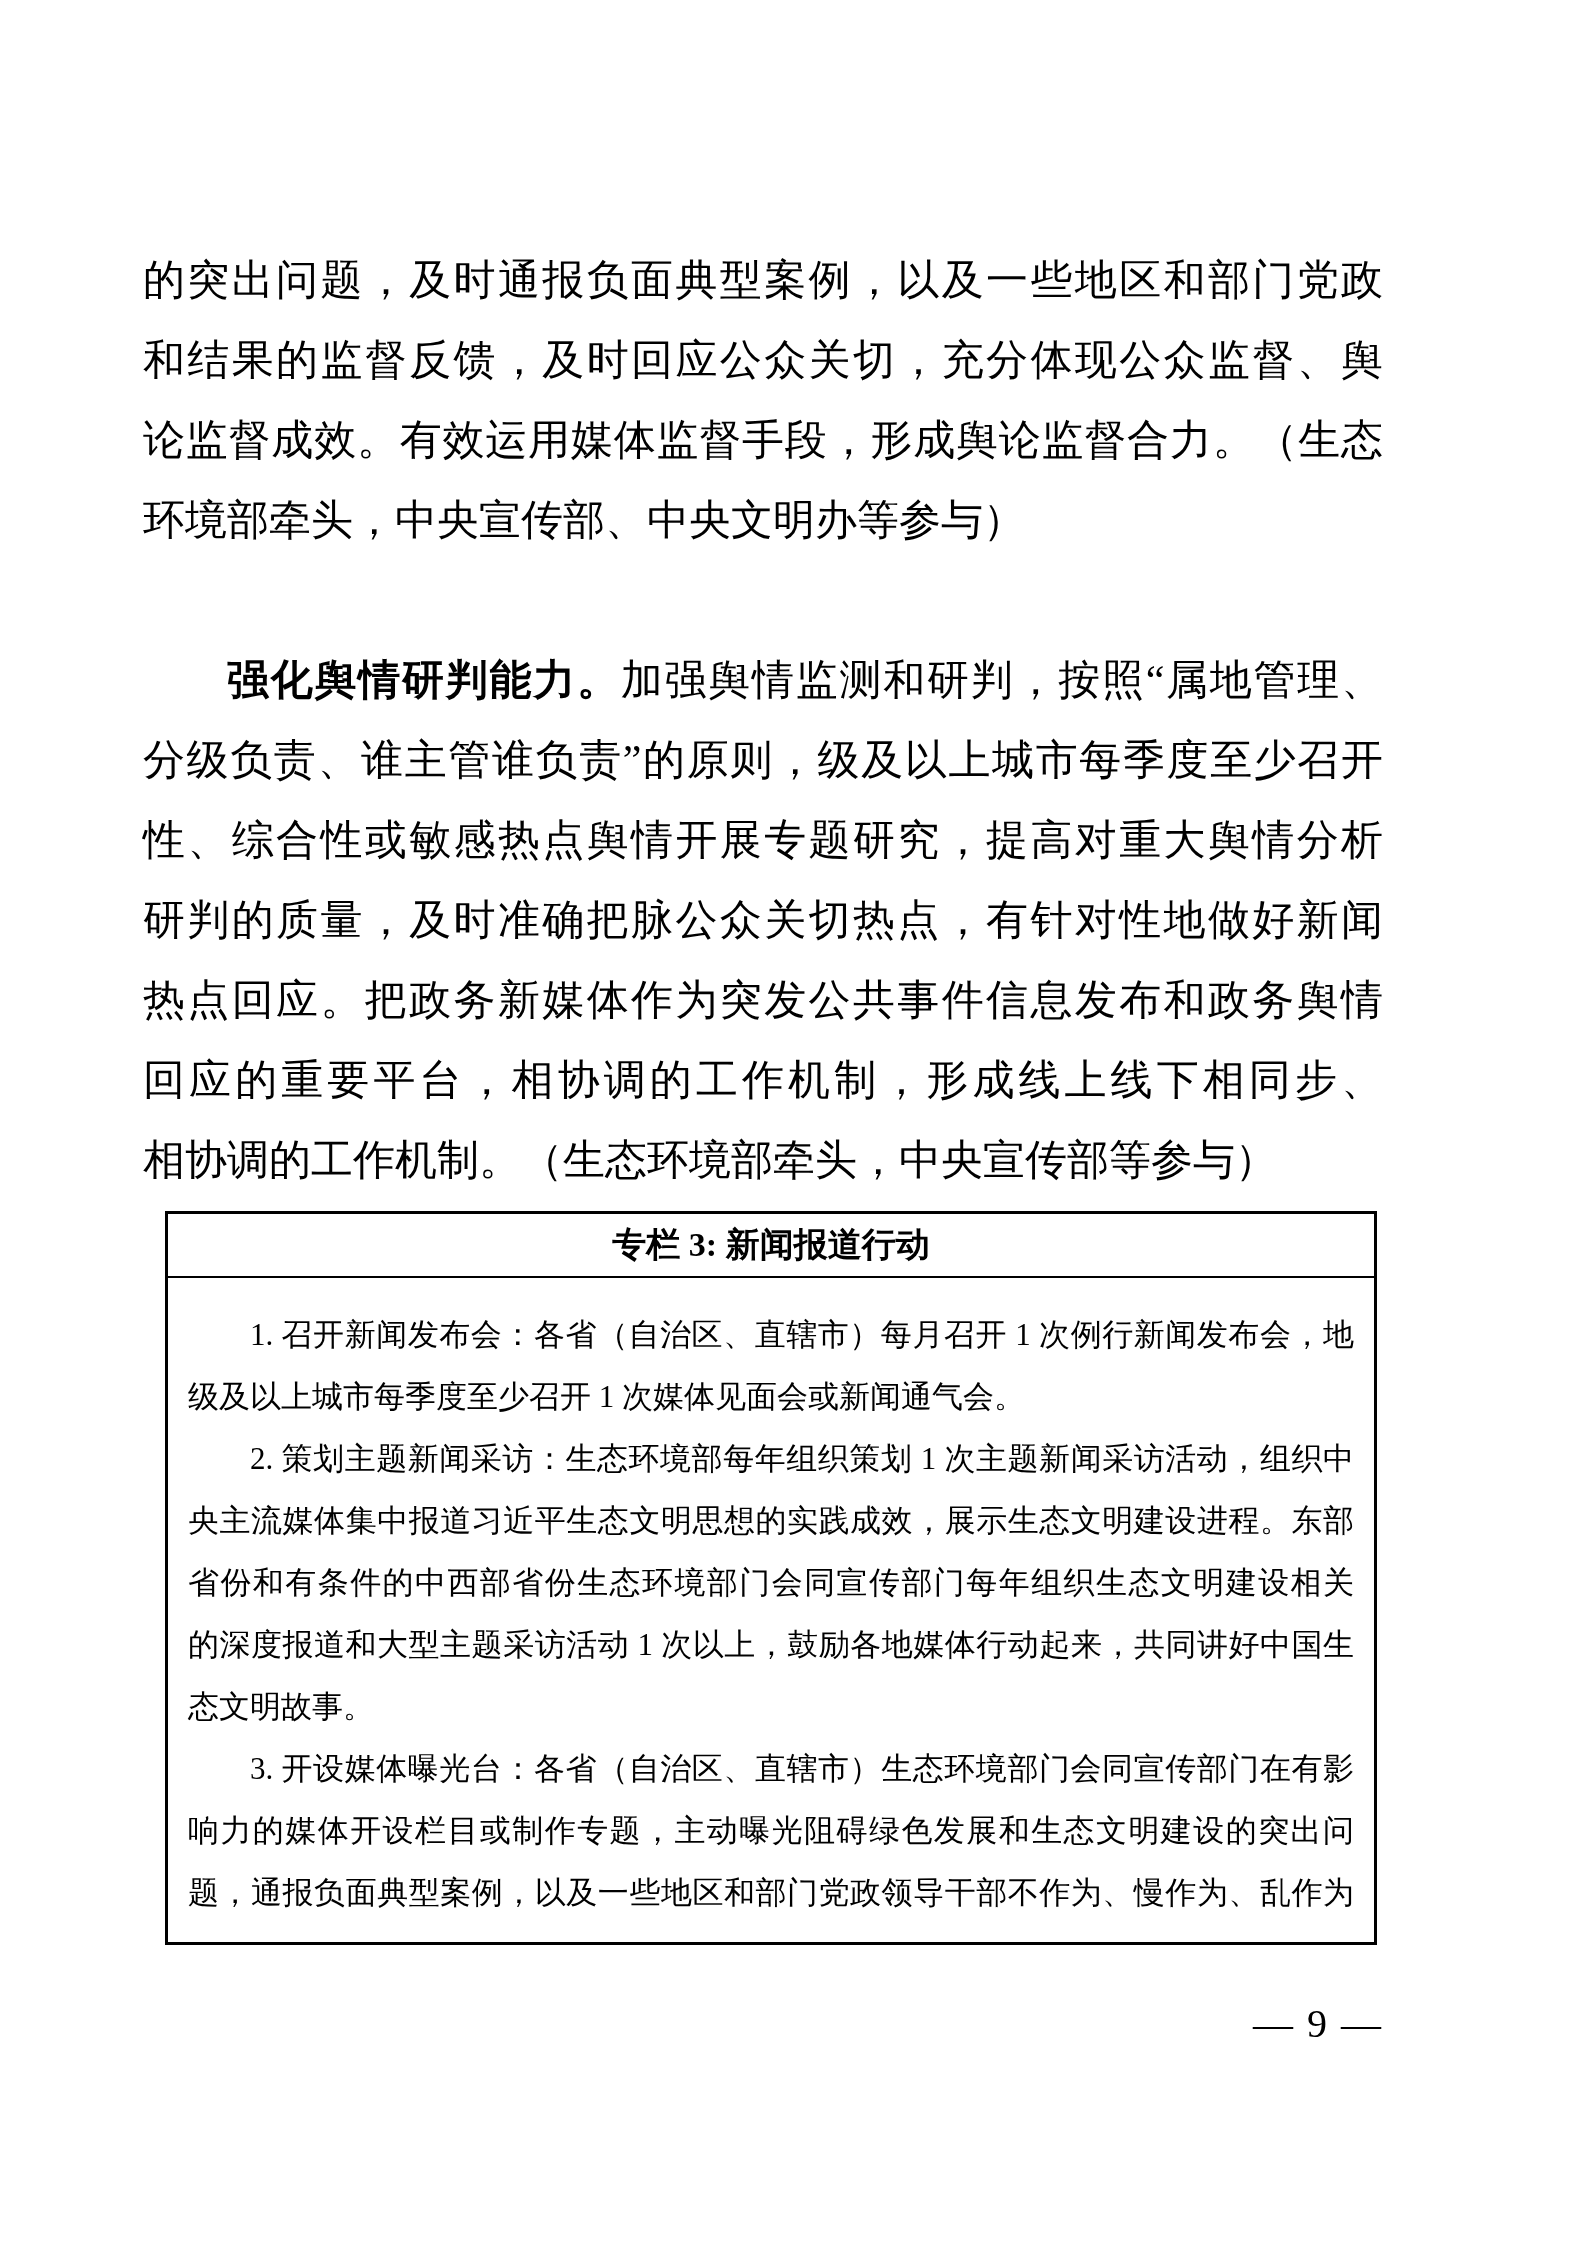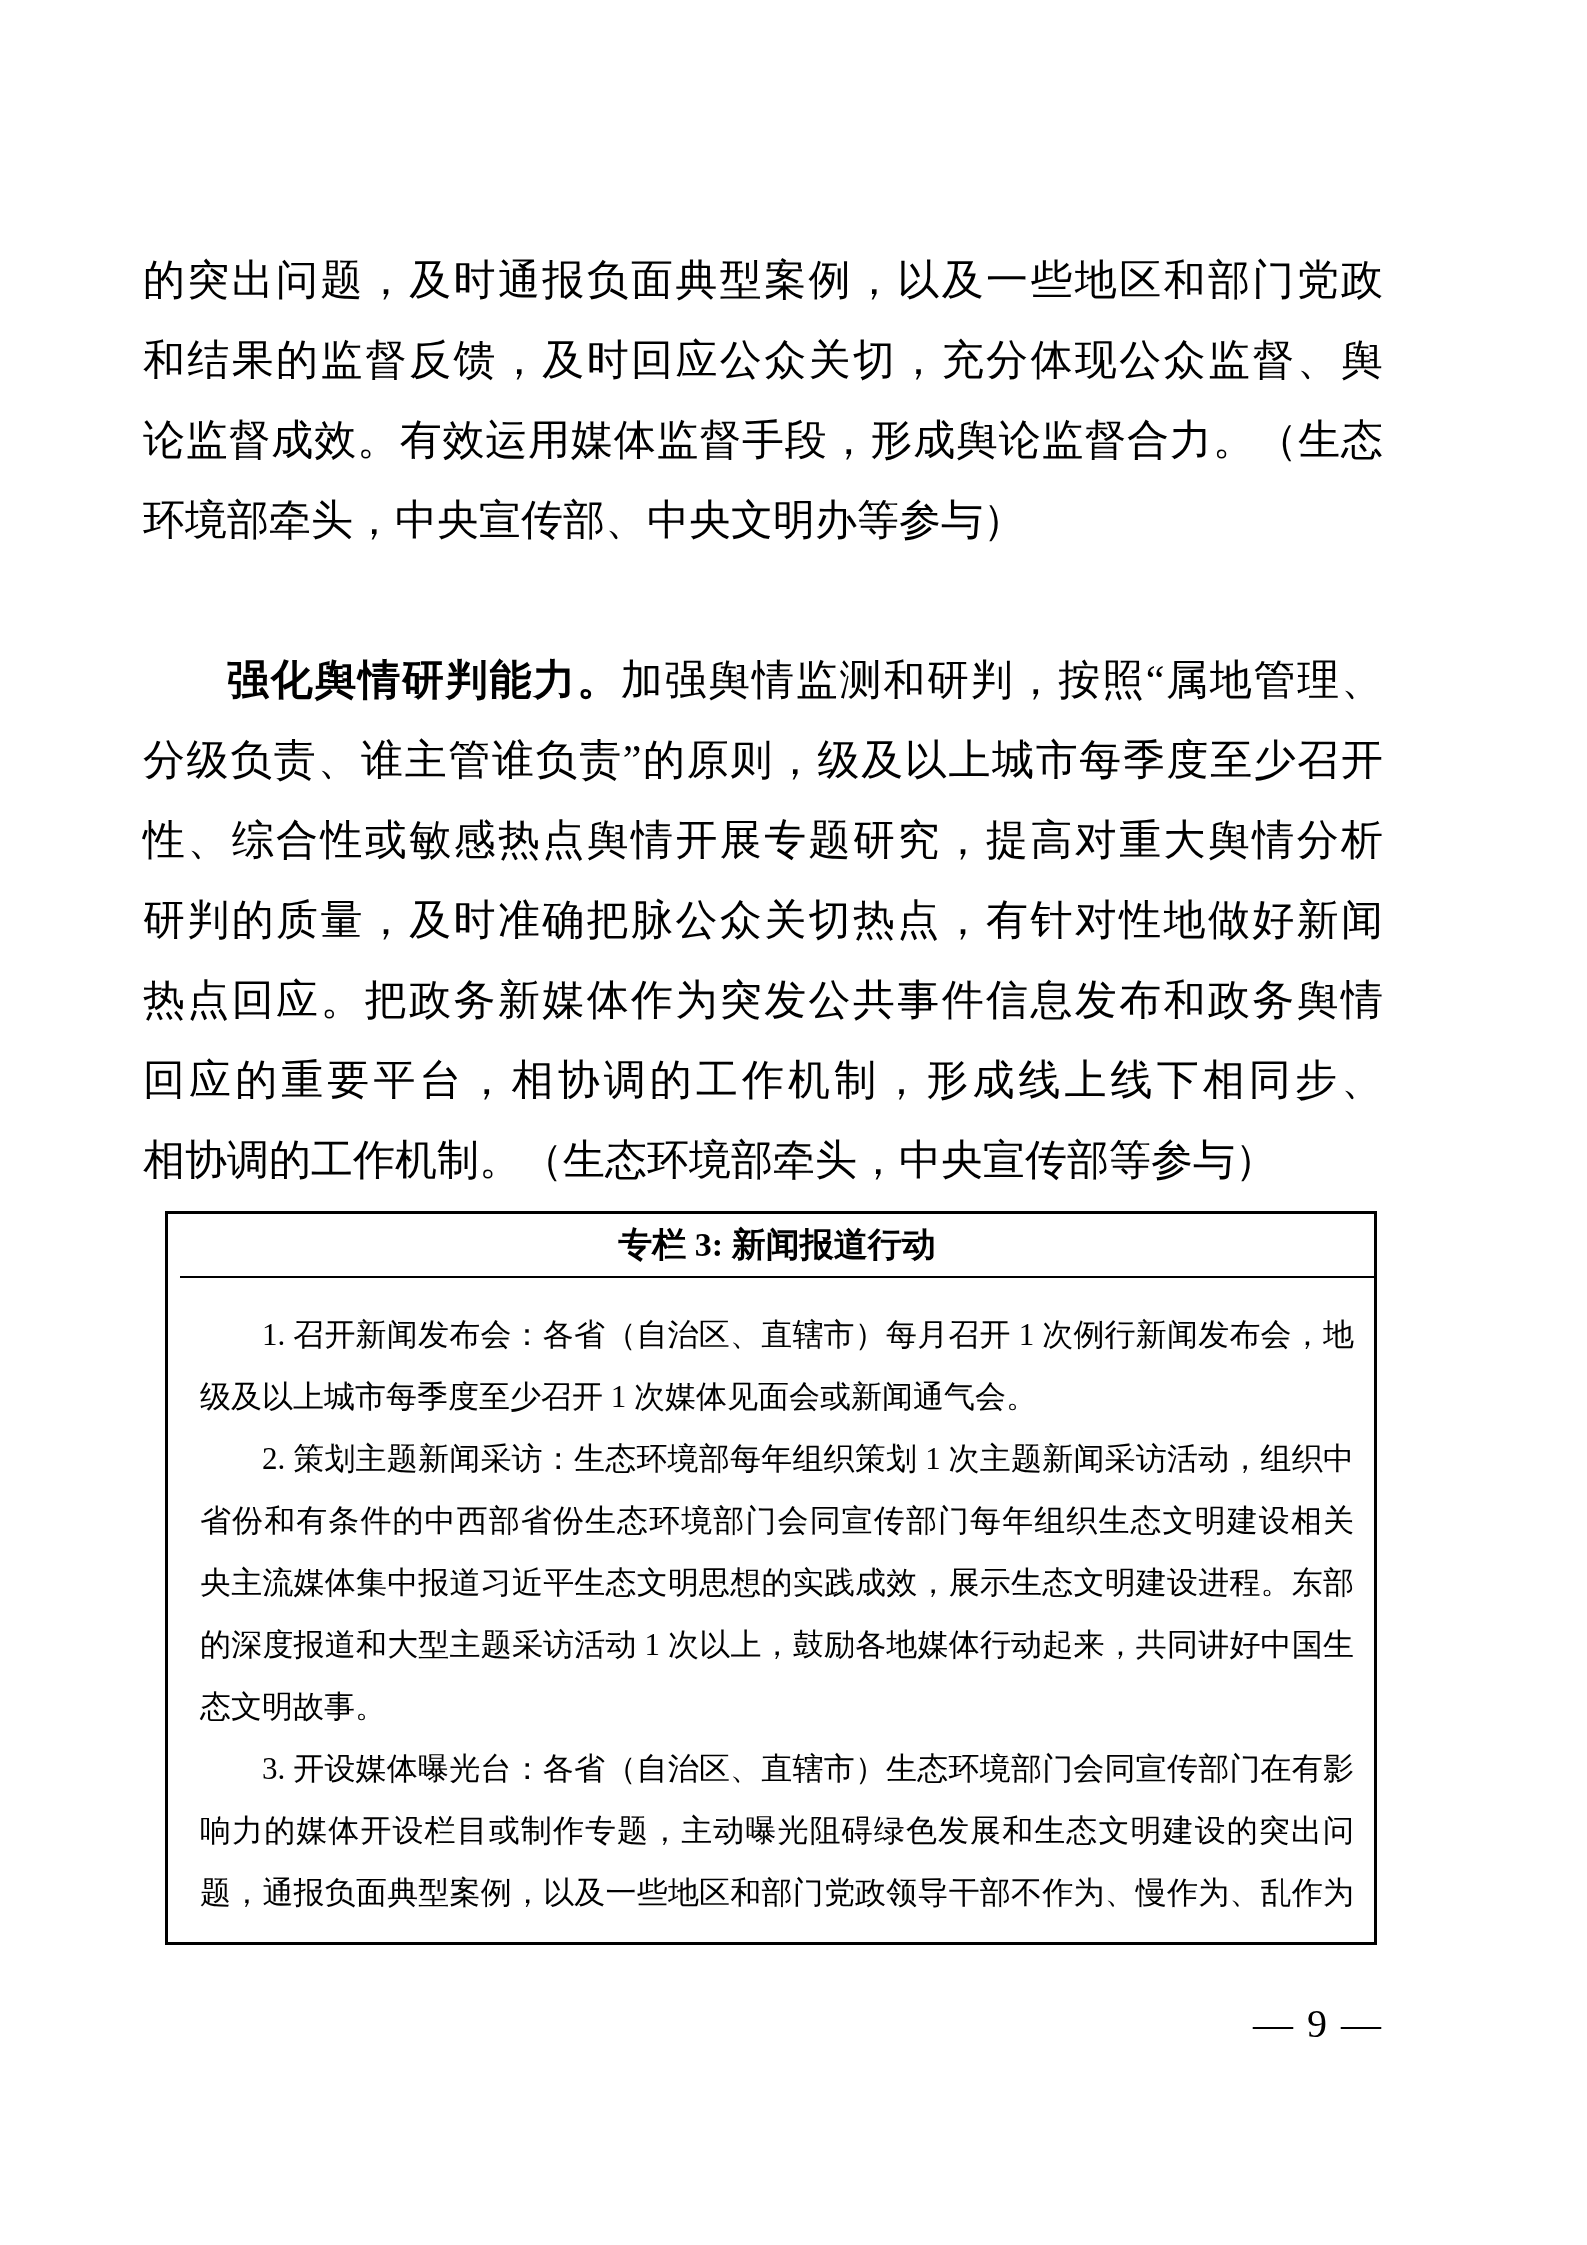--- a/index.html
+++ b/index.html
@@ -35,21 +35,20 @@
   .lead-bold { font-weight: 700; }
   
   .panel {
     position: absolute;
     left: 165px;
     top: 1211px;
     width: 1212px;
     border: 3px solid #000000;
     background: #ffffff;
     box-sizing: border-box;
-    padding-left: 12px;
   }
   .panel-header {
     height: 62px;
     border-bottom: 2px solid #000000;
     display: flex;
     align-items: center;
     justify-content: center;
     font-size: 34px;
     font-weight: 700;
   }
@@ -98,22 +97,22 @@
   </div>
 
   <div class="panel">
     <div class="panel-header">
       <span>专栏 3: 新闻报道行动</span>
     </div>
     <div class="panel-body">
       <div class="bline indent2">1. 召开新闻发布会：各省（自治区、直辖市）每月召开 1 次例行新闻发布会，地</div>
       <div class="bline flush">级及以上城市每季度至少召开 1 次媒体见面会或新闻通气会。</div>
       <div class="bline indent2">2. 策划主题新闻采访：生态环境部每年组织策划 1 次主题新闻采访活动，组织中</div>
+      <div class="bline">央主流媒体集中报道习近平生态文明思想的实践成效，展示生态文明建设进程。东部</div>
       <div class="bline">省份和有条件的中西部省份生态环境部门会同宣传部门每年组织生态文明建设相关</div>
-      <div class="bline">央主流媒体集中报道习近平生态文明思想的实践成效，展示生态文明建设进程。东部</div>
       <div class="bline">的深度报道和大型主题采访活动 1 次以上，鼓励各地媒体行动起来，共同讲好中国生</div>
       <div class="bline flush">态文明故事。</div>
       <div class="bline indent2">3. 开设媒体曝光台：各省（自治区、直辖市）生态环境部门会同宣传部门在有影</div>
       <div class="bline">响力的媒体开设栏目或制作专题，主动曝光阻碍绿色发展和生态文明建设的突出问</div>
       <div class="bline">题，通报负面典型案例，以及一些地区和部门党政领导干部不作为、慢作为、乱作为</div>
     </div>
   </div>
 
   <div class="page-number">— 9 —</div>
 

